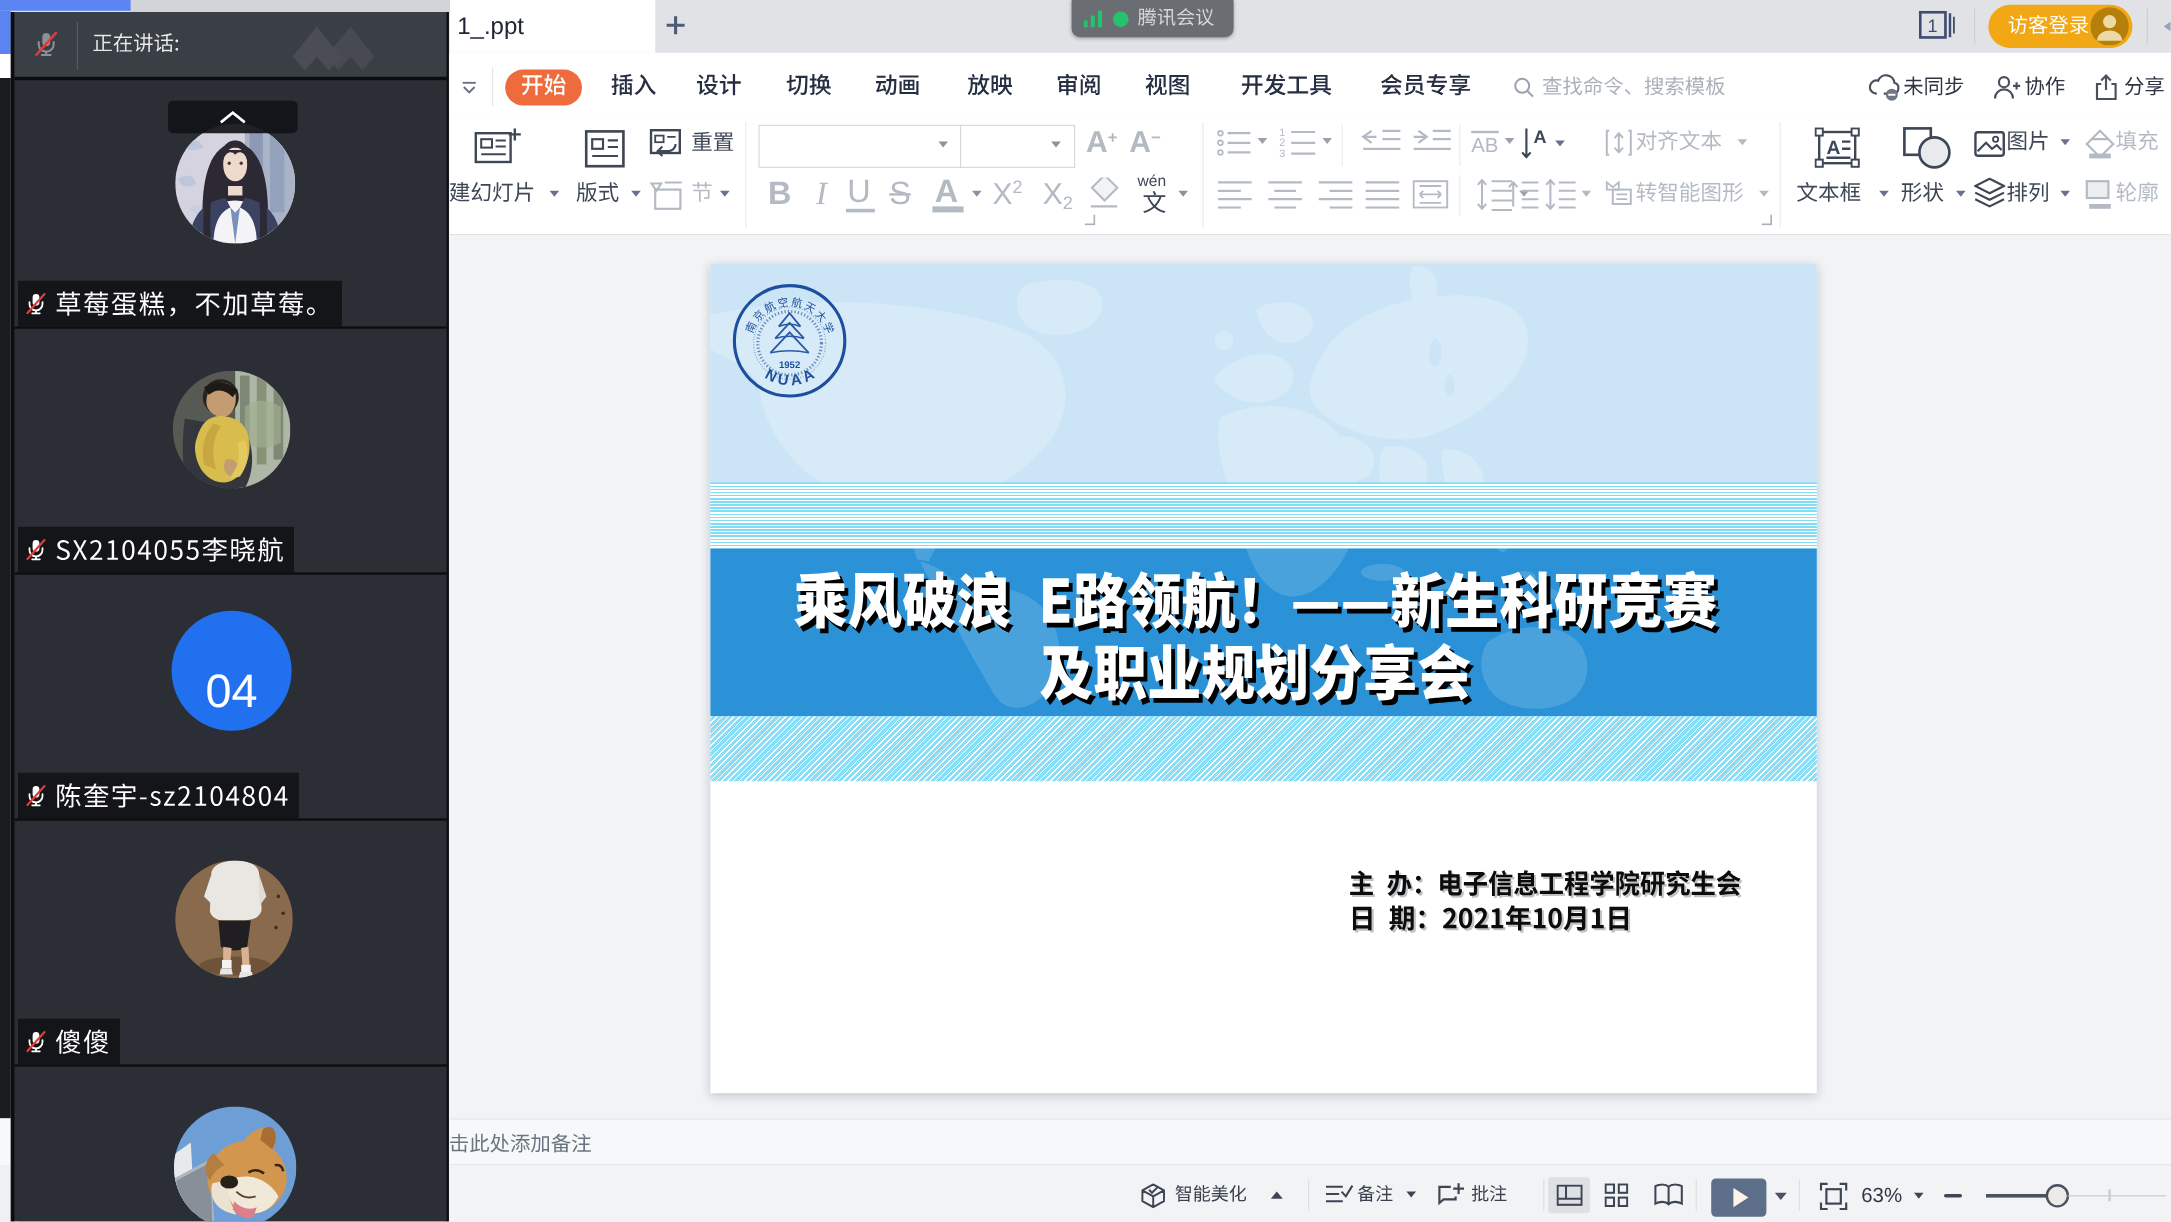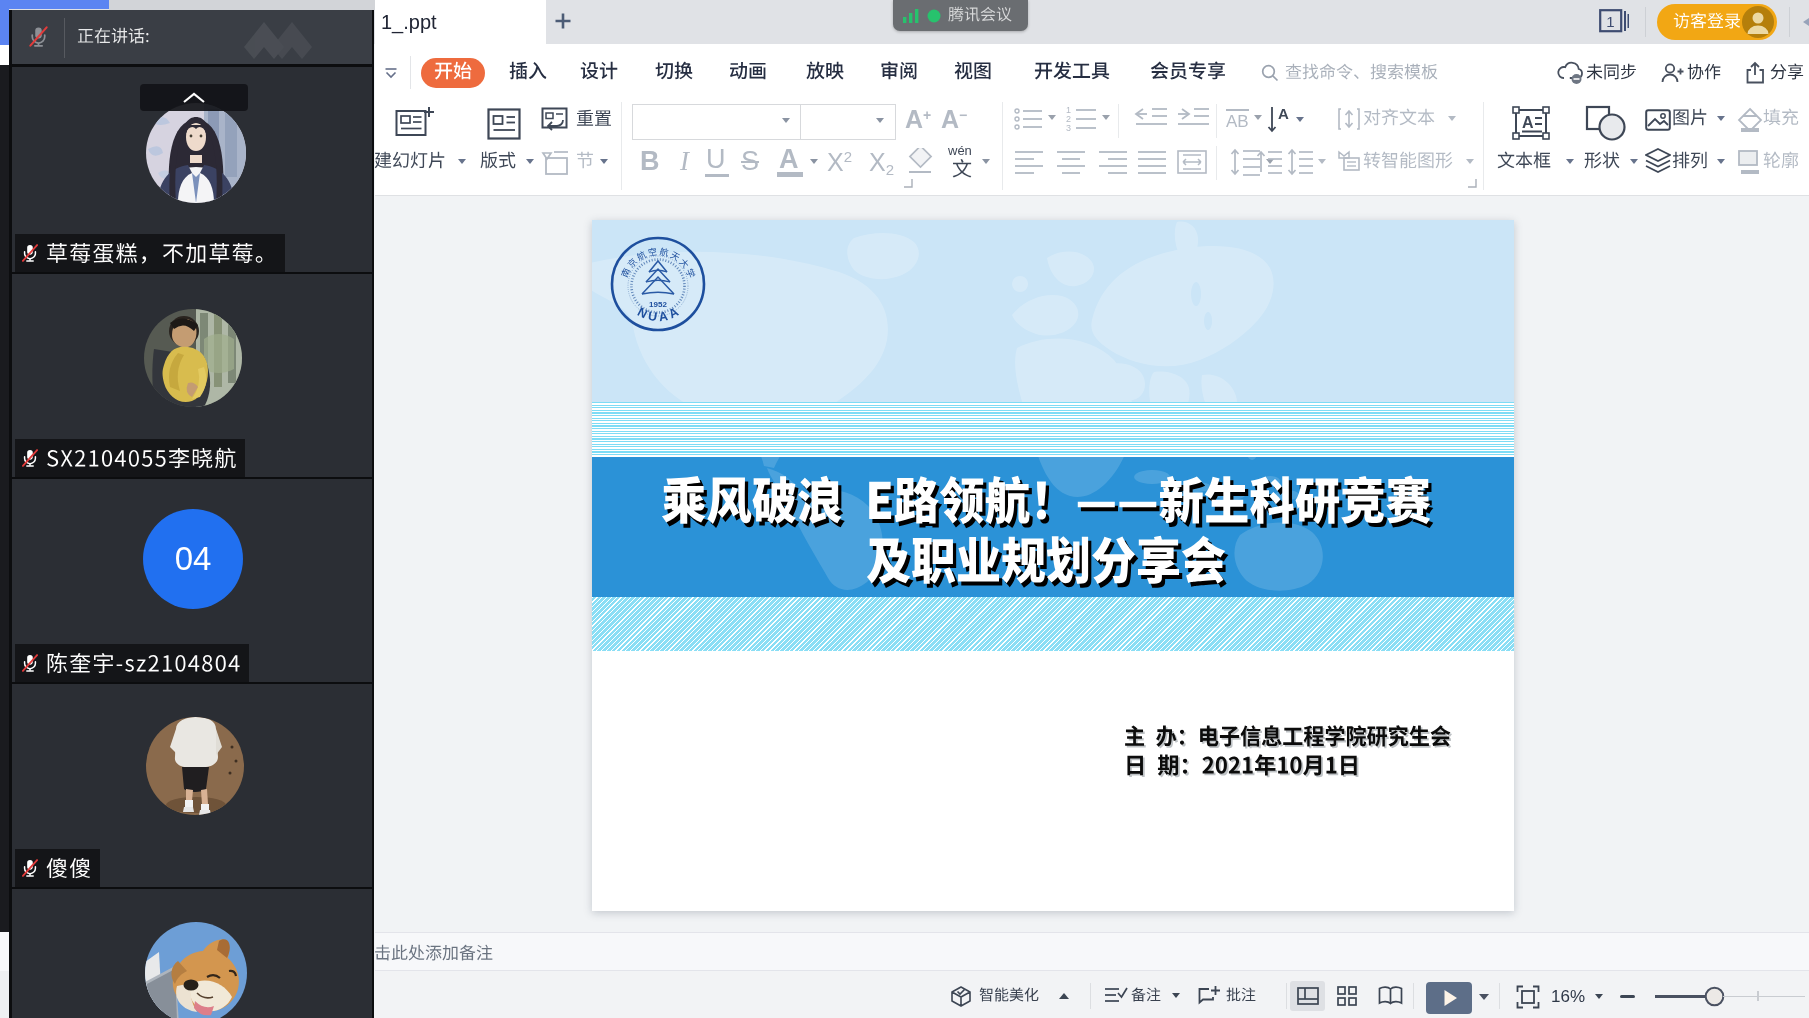--- a/index.html
+++ b/index.html
@@ -601,21 +601,21 @@
 <div style="position:absolute;left:1426px;top:982px;width:46px;height:32px;background:#5d6e88;border-radius:4px"></div>
 <svg style="position:absolute;left:1443px;top:989px" width="15" height="18" viewBox="0 0 15 18">
     <path d="M1.5 1 L14 9 L1.5 17 Z" fill="#fdf3e7"></path>
   </svg>
 <div style="position:absolute;left:1479px;top:994px;width:0;height:0;border-left:5.0px solid transparent;border-right:5.0px solid transparent;border-top:6px solid #4a5161"></div>
 <div style="position:absolute;left:1499px;top:983px;width:1px;height:26px;background:#dcdee1"></div>
 <svg style="position:absolute;left:1516px;top:985px" width="24" height="24" viewBox="0 0 24 24">
 <path d="M7 1.5 H1.5 V7 M17 1.5 H22.5 V7 M1.5 17 V22.5 H7 M22.5 17 V22.5 H17" fill="none" stroke="#3c4553" stroke-width="1.8"></path>
 <rect x="6" y="6" width="12" height="12" fill="none" stroke="#3c4553" stroke-width="1.8"></rect>
   </svg>
-<div style="position:absolute;left:1551px;top:987px;font-size:17px;color:#2f3848;font-family:'Liberation Sans'">16%</div>
+<div style="position:absolute;left:1551px;top:987px;font-size:17px;color:#2f3848;font-family:'Liberation Sans'">63%</div>
 <div style="position:absolute;left:1595px;top:994px;width:0;height:0;border-left:4.5px solid transparent;border-right:4.5px solid transparent;border-top:5.5px solid #3c4553"></div>
 <div style="position:absolute;left:1620px;top:994.5px;width:15px;height:3.5px;background:#3d4654;border-radius:2px"></div>
 <div style="position:absolute;left:1655px;top:995px;width:60px;height:2.5px;background:#4a5161"></div>
 <svg style="position:absolute;left:1704px;top:986px" width="21" height="21" viewBox="0 0 21 21">
     <circle cx="10.5" cy="10.5" r="8.8" fill="#ece9e6" stroke="#4a5161" stroke-width="2"></circle>
   </svg>
 <div style="position:absolute;left:1723px;top:995.5px;width:82px;height:1.8px;background:#c9ccd1"></div>
 <div style="position:absolute;left:1757px;top:991px;width:1.6px;height:10px;background:#c9ccd1"></div>
 <div style="position:absolute;left:0;top:0;width:109px;height:9px;background:#5b84f2;z-index:40"></div>
 <div style="position:absolute;left:0;top:9px;width:9px;height:36px;background:#5b84f2;z-index:40"></div>
@@ -731,21 +731,21 @@
           <line x1="3.5" y1="21.5" x2="20.5" y2="2.5" stroke="#e23b3b" stroke-width="2.2" stroke-linecap="round"></line>
         </svg>
       </div>
       <svg style="position:absolute;left:31px;top:7px" width="199" height="28" viewBox="0 0 199 28">
         <path d="M6.7 0.3C10.1 0.3 12.2 -1.7 12.2 -4.3C12.2 -6.7 10.7 -7.8 8.8 -8.6L6.6 -9.6C5.3 -10.1 3.9 -10.7 3.9 -12.3C3.9 -13.7 5.1 -14.6 6.9 -14.6C8.4 -14.6 9.6 -14.1 10.6 -13.1L11.6 -14.4C10.5 -15.6 8.8 -16.4 6.9 -16.4C4 -16.4 1.8 -14.6 1.8 -12.1C1.8 -9.8 3.6 -8.6 5.1 -8L7.4 -7C8.9 -6.3 10.1 -5.8 10.1 -4.1C10.1 -2.6 8.8 -1.5 6.7 -1.5C5 -1.5 3.4 -2.3 2.3 -3.5L1.1 -2.1C2.4 -0.6 4.4 0.3 6.7 0.3Z M14.7 0H16.8L19.2 -4.4C19.6 -5.2 20 -6 20.4 -7H20.5C21.1 -6 21.5 -5.2 21.9 -4.4L24.3 0H26.6L21.8 -8.2L26.2 -16.1H24.1L21.9 -12C21.5 -11.3 21.2 -10.6 20.8 -9.6H20.7C20.2 -10.6 19.9 -11.3 19.4 -12L17.2 -16.1H15L19.4 -8.3Z M29.1 0H39.2V-1.7H34.8C33.9 -1.7 33 -1.6 32.1 -1.6C35.9 -5.2 38.5 -8.4 38.5 -11.7C38.5 -14.5 36.6 -16.4 33.8 -16.4C31.7 -16.4 30.3 -15.5 29 -14.1L30.2 -12.9C31.1 -14 32.2 -14.8 33.5 -14.8C35.5 -14.8 36.5 -13.4 36.5 -11.6C36.5 -8.8 34.1 -5.6 29.1 -1.2Z M43.5 0H52.3V-1.7H49.1V-16.1H47.5C46.7 -15.6 45.6 -15.2 44.2 -15V-13.7H47.1V-1.7H43.5Z M61.1 0.3C64.1 0.3 66.1 -2.5 66.1 -8.1C66.1 -13.7 64.1 -16.4 61.1 -16.4C58 -16.4 56 -13.7 56 -8.1C56 -2.5 58 0.3 61.1 0.3ZM61.1 -1.3C59.2 -1.3 58 -3.4 58 -8.1C58 -12.8 59.2 -14.8 61.1 -14.8C62.9 -14.8 64.1 -12.8 64.1 -8.1C64.1 -3.4 62.9 -1.3 61.1 -1.3Z M75.8 0H77.7V-4.4H79.9V-6H77.7V-16.1H75.5L68.8 -5.8V-4.4H75.8ZM75.8 -6H70.9L74.6 -11.5C75 -12.3 75.5 -13.2 75.8 -13.9H75.9C75.9 -13.1 75.8 -11.8 75.8 -11Z M87.9 0.3C90.9 0.3 92.9 -2.5 92.9 -8.1C92.9 -13.7 90.9 -16.4 87.9 -16.4C84.8 -16.4 82.9 -13.7 82.9 -8.1C82.9 -2.5 84.8 0.3 87.9 0.3ZM87.9 -1.3C86 -1.3 84.8 -3.4 84.8 -8.1C84.8 -12.8 86 -14.8 87.9 -14.8C89.7 -14.8 91 -12.8 91 -8.1C91 -3.4 89.7 -1.3 87.9 -1.3Z M100.9 0.3C103.6 0.3 106.2 -1.7 106.2 -5.2C106.2 -8.8 104 -10.4 101.3 -10.4C100.4 -10.4 99.7 -10.1 98.9 -9.7L99.3 -14.4H105.4V-16.1H97.6L97.1 -8.6L98.1 -7.9C99.1 -8.5 99.7 -8.9 100.8 -8.9C102.8 -8.9 104.2 -7.5 104.2 -5.2C104.2 -2.8 102.6 -1.4 100.7 -1.4C98.9 -1.4 97.7 -2.2 96.8 -3.2L95.8 -1.8C96.9 -0.8 98.4 0.3 100.9 0.3Z M114.3 0.3C117 0.3 119.6 -1.7 119.6 -5.2C119.6 -8.8 117.4 -10.4 114.8 -10.4C113.8 -10.4 113.1 -10.1 112.3 -9.7L112.8 -14.4H118.8V-16.1H111L110.5 -8.6L111.5 -7.9C112.5 -8.5 113.2 -8.9 114.2 -8.9C116.3 -8.9 117.6 -7.5 117.6 -5.2C117.6 -2.8 116.1 -1.4 114.1 -1.4C112.3 -1.4 111.1 -2.2 110.2 -3.2L109.2 -1.8C110.3 -0.8 111.8 0.3 114.3 0.3Z M132.1 -18.5V-16.1H123.2V-14.5H130.2C128.3 -12.6 125.4 -10.8 122.8 -10C123.2 -9.7 123.6 -9.1 123.9 -8.7C126.8 -9.8 130.1 -12 132.1 -14.5V-9.6H133.8V-14.5C135.8 -12 139.1 -9.9 142.1 -8.8C142.3 -9.2 142.8 -9.9 143.2 -10.2C140.5 -11 137.5 -12.6 135.6 -14.5H142.8V-16.1H133.8V-18.5ZM132.1 -6V-4.9H123.2V-3.4H132.1V-0.2C132.1 0.1 132 0.2 131.6 0.2C131.2 0.2 129.8 0.2 128.3 0.2C128.6 0.6 129 1.3 129.1 1.7C130.9 1.7 132 1.7 132.7 1.4C133.5 1.2 133.7 0.7 133.7 -0.2V-3.4H142.8V-4.9H133.7V-5.4C135.7 -6.2 137.7 -7.2 139.1 -8.4L138.1 -9.3L137.7 -9.2H127V-7.7H135.7C134.6 -7.1 133.3 -6.5 132.1 -6Z M151.3 -9.1V-4.1H148.2V-9.1ZM151.3 -10.6H148.2V-15.5H151.3ZM146.8 -17V-0.8H148.2V-2.6H152.6V-17ZM163.5 -14.3C162.7 -13.3 161.5 -12.4 160.1 -11.7C159.6 -12.4 159.2 -13.3 158.8 -14.3L165.4 -15L165.2 -16.4L158.5 -15.7C158.3 -16.6 158.1 -17.4 158.1 -18.4H156.6C156.6 -17.4 156.8 -16.5 157 -15.6L153.5 -15.2L153.7 -13.8L157.3 -14.2C157.7 -13 158.2 -11.9 158.8 -11C157.1 -10.3 155.2 -9.7 153.3 -9.3C153.6 -9 154.1 -8.4 154.3 -8C156.1 -8.5 157.9 -9.1 159.6 -9.8C160.8 -8.4 162.2 -7.5 163.7 -7.5C165.1 -7.5 165.6 -8.2 165.9 -10.6C165.5 -10.7 165 -10.9 164.7 -11.2C164.6 -9.6 164.4 -9 163.8 -9C162.9 -9 161.9 -9.5 161 -10.5C162.6 -11.4 164 -12.5 165 -13.7ZM153.3 -6.7V-5.3H156.7C156.5 -2.3 155.7 -0.6 152.4 0.4C152.8 0.7 153.2 1.4 153.4 1.8C157.1 0.5 158.1 -1.7 158.4 -5.3H160.5V-0.5C160.5 1 160.9 1.4 162.5 1.4C162.8 1.4 164.2 1.4 164.5 1.4C165.8 1.4 166.2 0.8 166.4 -1.6C165.9 -1.7 165.3 -1.9 165 -2.2C164.9 -0.2 164.8 0.1 164.3 0.1C164.1 0.1 162.9 0.1 162.7 0.1C162.2 0.1 162.1 0 162.1 -0.5V-5.3H166V-6.7Z M172.8 -13C173.3 -12 173.8 -10.7 174.1 -9.9L175.2 -10.3C174.9 -11.2 174.3 -12.5 173.8 -13.4ZM172.7 -6.2C173.3 -5.2 174 -3.8 174.3 -2.9L175.4 -3.4C175.1 -4.2 174.4 -5.6 173.8 -6.7ZM181.5 -18.2C182 -17.2 182.7 -15.8 183 -14.8L184.6 -15.4C184.3 -16.3 183.6 -17.7 183 -18.7ZM178 -14.8V-13.3H189.3V-14.8ZM180 -11.2V-6.4C180 -4.1 179.7 -1.1 177.6 0.9C178 1.1 178.6 1.6 178.8 1.8C181.1 -0.4 181.5 -3.8 181.5 -6.4V-9.7H185.3V-1.1C185.3 0.4 185.4 0.8 185.7 1.1C186 1.4 186.5 1.5 186.9 1.5C187.1 1.5 187.6 1.5 187.9 1.5C188.3 1.5 188.7 1.5 188.9 1.3C189.2 1.1 189.4 0.8 189.5 0.3C189.6 -0.1 189.7 -1.4 189.7 -2.4C189.3 -2.5 188.8 -2.7 188.6 -3C188.5 -1.9 188.5 -1 188.5 -0.6C188.4 -0.3 188.4 -0.1 188.3 0C188.2 0.1 188 0.1 187.8 0.1C187.7 0.1 187.4 0.1 187.3 0.1C187.2 0.1 187 0.1 187 0C186.9 -0.1 186.8 -0.4 186.8 -1V-11.2ZM176 -14.5V-8.9H172.3V-14.5ZM169.3 -8.9V-7.5H170.8C170.8 -4.8 170.7 -1.3 169.1 1.1C169.5 1.3 170.1 1.6 170.4 1.9C172 -0.6 172.3 -4.6 172.3 -7.5H176V-0.2C176 0.1 175.9 0.2 175.6 0.2C175.4 0.2 174.5 0.2 173.6 0.2C173.8 0.5 174 1.2 174.1 1.6C175.4 1.6 176.2 1.6 176.8 1.3C177.3 1.1 177.5 0.6 177.5 -0.2V-15.9H174.2C174.5 -16.6 174.8 -17.5 175.1 -18.3L173.4 -18.6C173.3 -17.8 173 -16.7 172.8 -15.9H170.8V-8.9Z" fill="#fdfdfd" transform="translate(0,20.4)"></path>
       </svg>
     </div>
     <div style="position:absolute;left:0;top:467px;width:365px;height:2px;background:#0c0d0f"></div>
     <div style="position:absolute;left:3px;top:469px;width:359px;height:203px;background:#2b2e34"></div>
     <div style="position:absolute;left:131px;top:499px;width:100px;height:100px;border-radius:50%;background:#2170f0"></div>
-    <div style="position:absolute;left:131px;top:499px;width:100px;height:100px;line-height:100px;text-align:center;font-size:33px;color:#ffffff;font-family:'Liberation Sans'">04</div>
+    <div style="position:absolute;left:131px;top:517px;width:100px;height:100px;line-height:100px;text-align:center;font-size:39px;color:#ffffff;font-family:'Liberation Sans'">04</div>
     <div style="position:absolute;left:3px;top:634px;width:234px;height:38px;background:#141518">
       <div style="position:absolute;left:5px;top:9px">
         <svg width="20" height="20" viewBox="0 0 24 24">
           <rect x="8.6" y="2.5" width="6.8" height="11.5" rx="3.4" fill="#ffffff"></rect>
           <path d="M5.5 10.5 v1.8 a6.5 6.5 0 0 0 13 0 v-1.8" fill="none" stroke="#ffffff" stroke-width="1.8" stroke-linecap="round"></path>
           <line x1="12" y1="18.8" x2="12" y2="21.3" stroke="#ffffff" stroke-width="1.8"></line>
           <line x1="8.2" y1="21.7" x2="15.8" y2="21.7" stroke="#ffffff" stroke-width="1.8" stroke-linecap="round"></line>
           <line x1="3.5" y1="21.5" x2="20.5" y2="2.5" stroke="#e23b3b" stroke-width="2.2" stroke-linecap="round"></line>
         </svg>
       </div>

